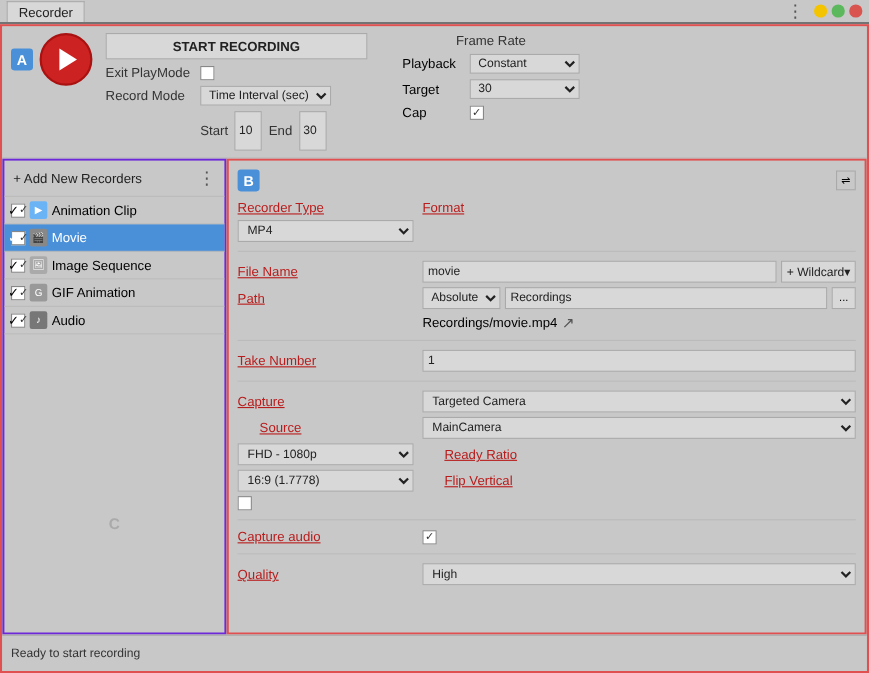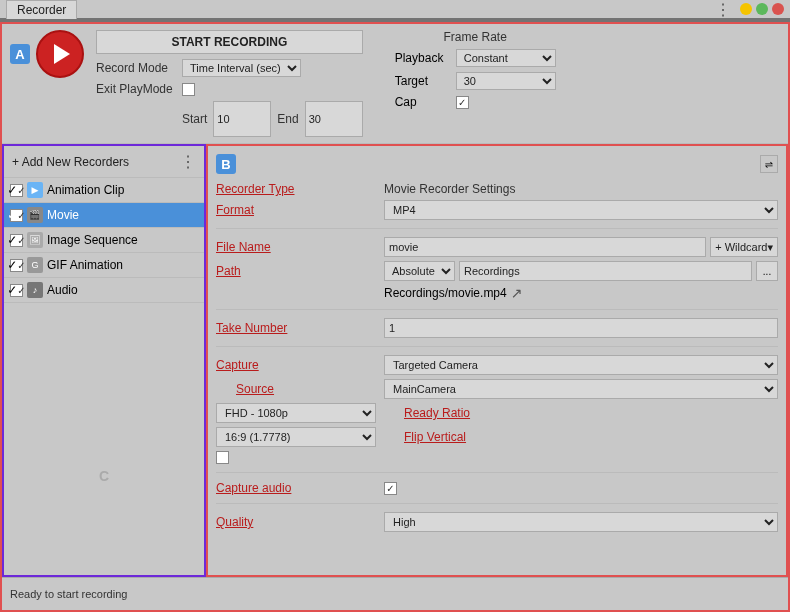--- a/index.html
+++ b/index.html
@@ -13,21 +13,21 @@
     }
 
     
     .title-bar {
       display: flex;
       align-items: center;
       justify-content: space-between;
       background: #c8c8c8;
       height: 22px;
       padding: 0 6px;
-      border-bottom: 4px solid #737373;
+      border-bottom: 2px solid #737373;
     }
     .title-tab {
       background: #d8d8d8;
       border: 1px solid #aaa;
       border-bottom: none;
       padding: 2px 10px;
       font-size: 12px;
       color: #222;
     }
     .title-controls {
@@ -148,21 +148,21 @@
       height: 18px;
       color: #222;
     }
 
     .input-sm {
       background: #d8d8d8;
       border: 1px solid #aaa;
       padding: 17px 3px;
       font-size: 11px;
       height: 18px;
-      width: 58px;
+      width: 25px;
       color: #222;
     }
 
     .toolbar-right {
       display: flex;
       flex-direction: column;
       gap: 3px;
       margin-left: 20px;
     }
 
@@ -496,29 +496,29 @@
   <div class="toolbar">
     <div style="display:flex; align-items:center; gap:6px;">
       <div class="section-badge">A</div>
       <div class="play-icon"></div>
     </div>
 
     <div class="toolbar-main">
       <button class="start-recording-btn">START RECORDING</button>
 
       <div class="toolbar-row">
+        <span class="toolbar-label">Exit PlayMode</span>
+        <div class="checkbox-small"></div>
+      </div>
+
+      <div class="toolbar-row">
         <span class="toolbar-label">Record Mode</span>
         <select class="select-sm">
           <option>Time Interval (sec)</option>
         </select>
-      </div>
-
-      <div class="toolbar-row">
-        <span class="toolbar-label">Exit PlayMode</span>
-        <div class="checkbox-small"></div>
       </div>
 
       <div class="toolbar-row">
         <span style="min-width:80px;"></span>
         <span class="toolbar-label" style="min-width:auto;">Start</span>
         <input class="input-sm" type="text" value="10" style="">
         <span class="toolbar-label" style="min-width:auto;">End</span>
         <input class="input-sm" type="text" value="30" style="">
       </div>
     </div>
@@ -588,21 +588,20 @@
 
     <div class="right-panel">
       <div class="right-panel-header">
         <div class="b-badge">B</div>
         <div class="panel-settings-icon">⇌</div>
       </div>
 
       <div class="settings-grid">
 
         <span class="settings-label">Recorder Type</span>
-        <span class="settings-value">Movie Recorder Settings</span>
 
         <span class="settings-label">Format</span>
         <select class="select-full">
           <option>MP4</option>
         </select>
 
         <div class="divider"></div>
 
         <span class="settings-label">File Name</span>
         <div class="file-name-row">

